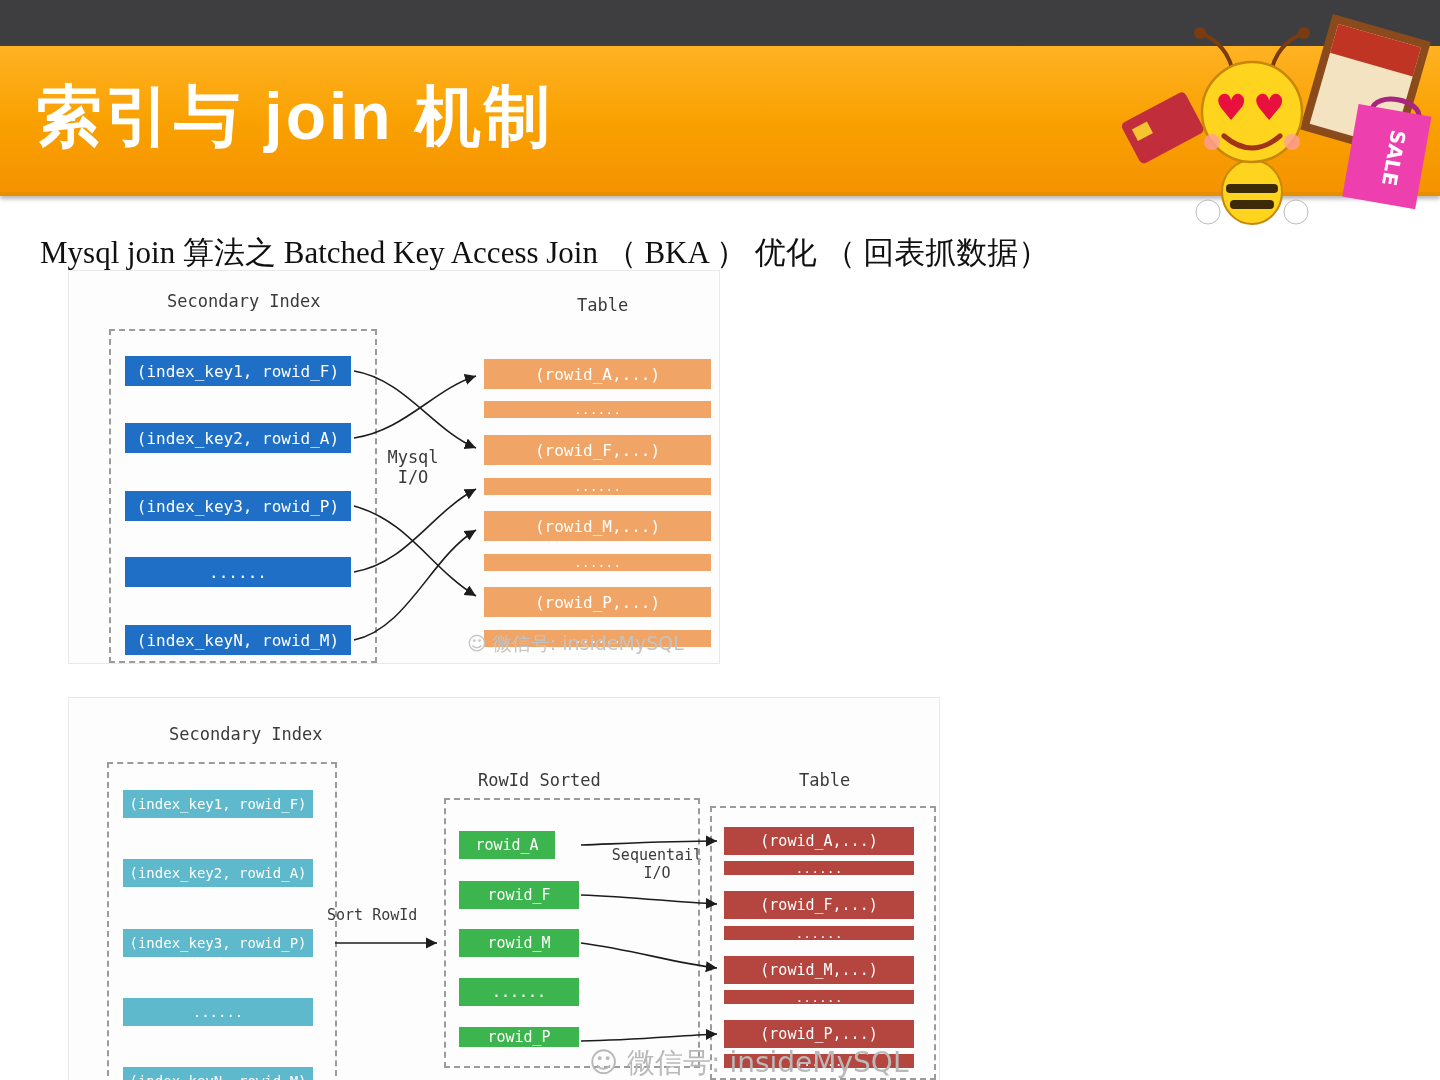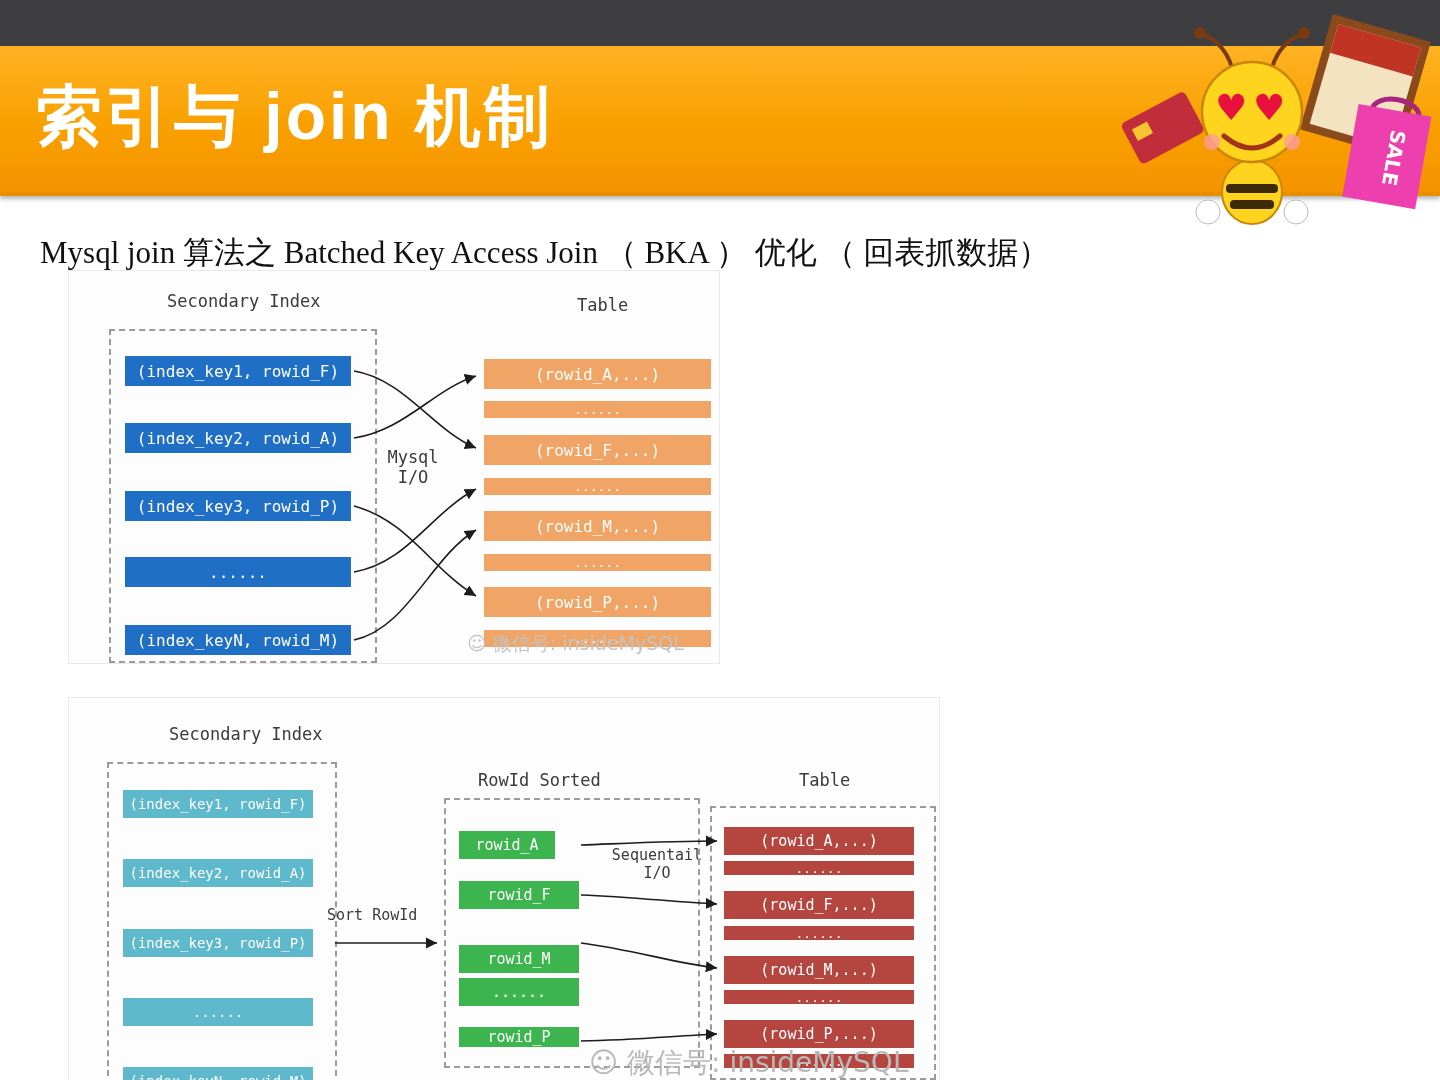--- a/index.html
+++ b/index.html
@@ -144,21 +144,21 @@
     <div class="dash" style="left:641px;top:108px;width:222px;height:270px;"></div>
 
     <div class="box teal" style="left:54px;top:92px;width:190px;height:28px;">(index_key1, rowid_F)</div>
     <div class="box teal" style="left:54px;top:161px;width:190px;height:28px;">(index_key2, rowid_A)</div>
     <div class="box teal" style="left:54px;top:231px;width:190px;height:28px;">(index_key3, rowid_P)</div>
     <div class="box teal" style="left:54px;top:300px;width:190px;height:28px;">......</div>
     <div class="box teal" style="left:54px;top:369px;width:190px;height:28px;">(index_keyN, rowid_M)</div>
 
     <div class="box green" style="left:390px;top:133px;width:96px;height:28px;">rowid_A</div>
     <div class="box green" style="left:390px;top:183px;width:120px;height:28px;">rowid_F</div>
-    <div class="box green" style="left:390px;top:231px;width:120px;height:28px;margin-top:16px;">rowid_M</div>
+    <div class="box green" style="left:390px;top:231px;width:120px;height:28px;">rowid_M</div>
     <div class="box green" style="left:390px;top:280px;width:120px;height:28px;">......</div>
     <div class="box green" style="left:390px;top:329px;width:120px;height:20px;">rowid_P</div>
 
     <div class="box red" style="left:655px;top:129px;width:190px;height:28px;">(rowid_A,...)</div>
     <div class="box red thin" style="left:655px;top:163px;width:190px;height:14px;">......</div>
     <div class="box red" style="left:655px;top:193px;width:190px;height:28px;">(rowid_F,...)</div>
     <div class="box red thin" style="left:655px;top:228px;width:190px;height:14px;">......</div>
     <div class="box red" style="left:655px;top:258px;width:190px;height:28px;">(rowid_M,...)</div>
     <div class="box red thin" style="left:655px;top:292px;width:190px;height:14px;">......</div>
     <div class="box red" style="left:655px;top:322px;width:190px;height:28px;">(rowid_P,...)</div>

